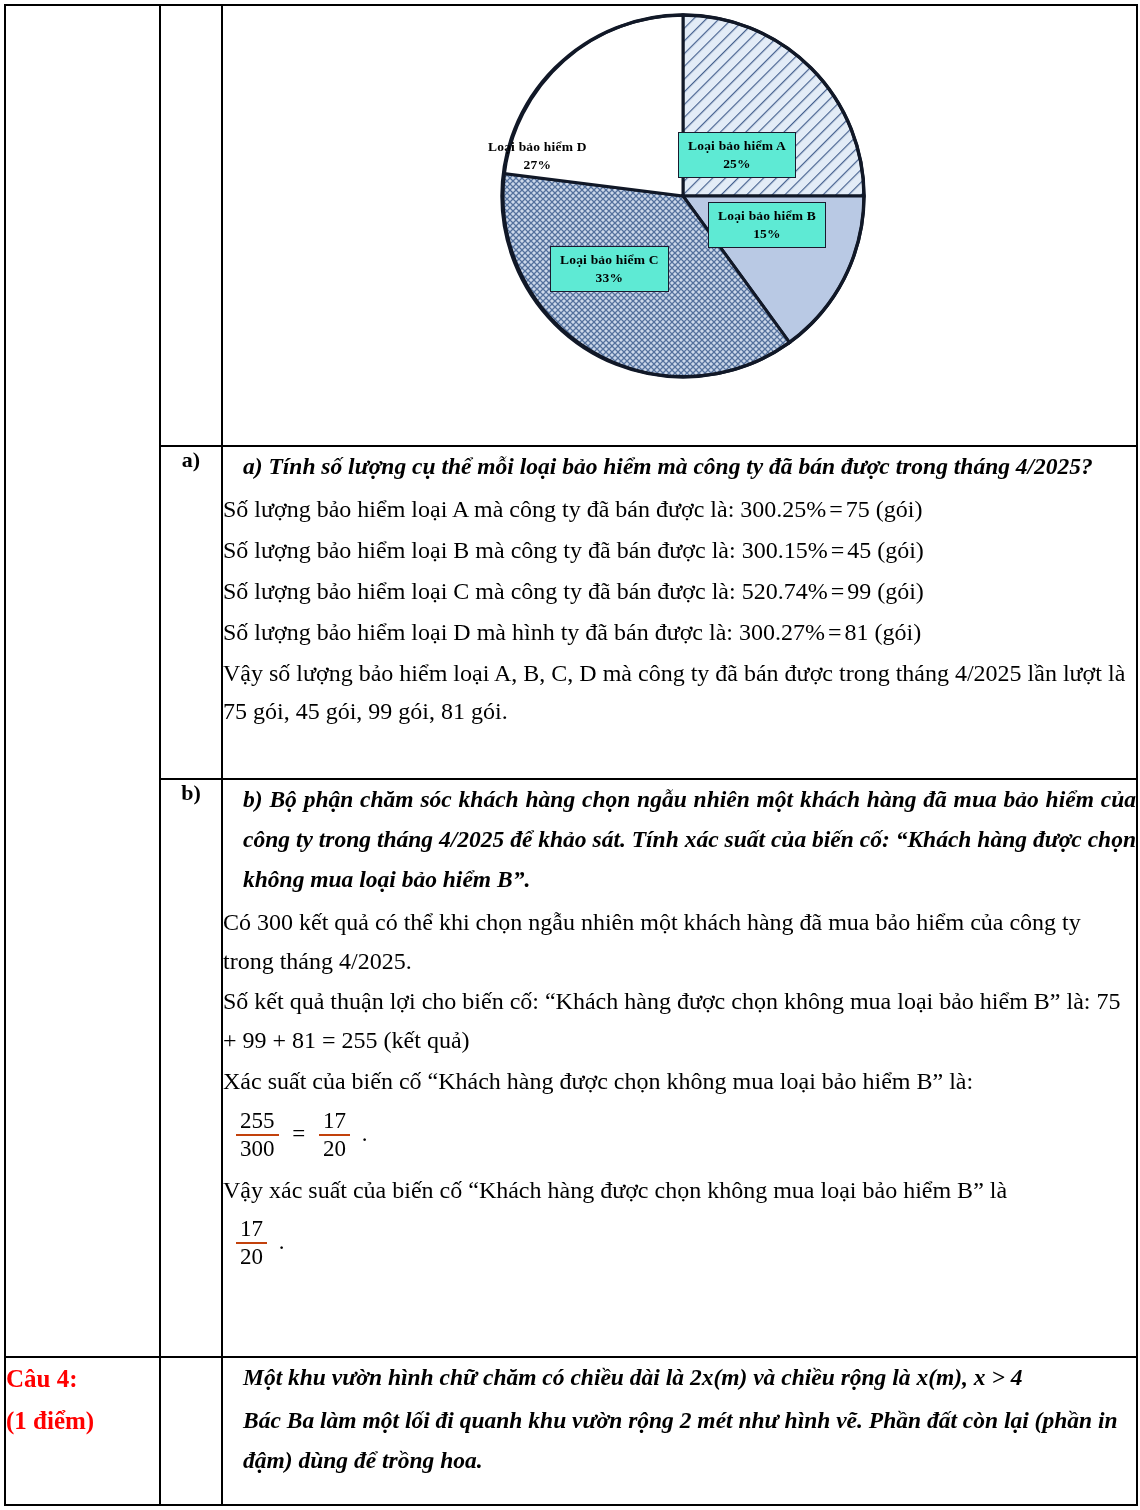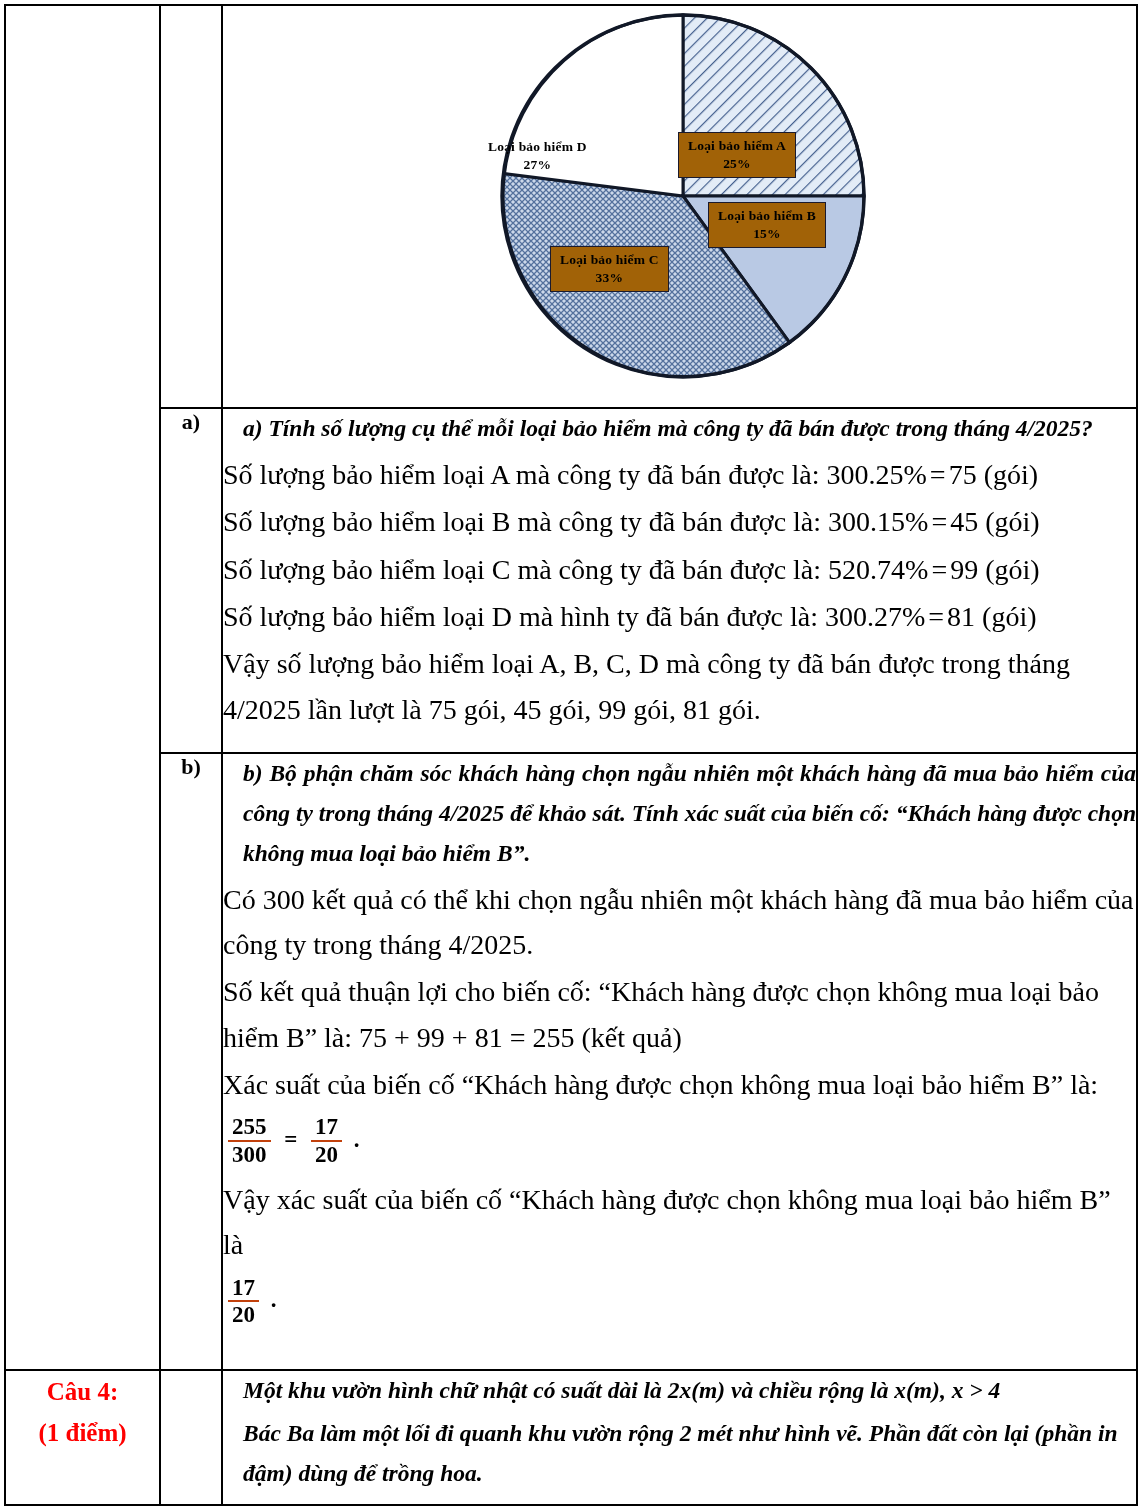--- a/index.html
+++ b/index.html
@@ -37,21 +37,20 @@
     border: 2px solid #000;
     vertical-align: top;
     padding: 0;
   }
   .col-question { width: 155px; }
   .col-part     { width:  62px; }
   .col-body     { width: 915px; }
 
   
   .question-cell {
-    text-align: center;
     vertical-align: middle;
   }
   .question-label {
     color: #ff0000;
     font-weight: bold;
     font-size: 25px;
     line-height: 1.65;
     font-family: "Liberation Serif", serif;
   }
 
@@ -67,21 +66,21 @@
   
   .body-cell {
     padding: 6px 10px 6px 12px;
   }
   .chart-cell {
     padding: 0;
     vertical-align: top;
   }
 
   .line {
-    font-size: 28px;
+    font-size: 24px;
     line-height: 1.62;
     margin: 0 0 2px 0;
     white-space: nowrap;
   }
   .line.wrap { white-space: normal; }
   .prompt {
     font-weight: bold;
     font-style: italic;
     font-size: 23.5px;
     line-height: 1.70;
@@ -100,24 +99,23 @@
     vertical-align: -0.85em;
     text-align: center;
     font-size: 23px;
     line-height: 1.12;
     margin: 0 2px;
   }
   .frac .num { display: block; padding: 0 4px; }
   .frac .den { display: block; padding: 0 4px; border-top: 2px solid #c2410c; }
 
   .frac-row {
-    margin: 7px 0 9px 3px;
+    margin: 7px 0 9px 11px;
     font-size: 23px;
     line-height: 1;
-    font-weight: bold;
   }
   .frac-row .eq { display: inline-block; vertical-align: -0.2em; padding: 0 6px; }
   .frac-row .dot { display: inline-block; vertical-align: -0.2em; padding-left: 4px; }
 
   
   .chart-wrap {
     position: relative;
     width: 915px;
     height: 380px;
   }
@@ -125,21 +123,21 @@
     position: absolute;
     left: 275px;
     top: 4px;
     width: 370px;
     height: 372px;
   }
   .pie-svg { display: block; width: 370px; height: 372px; }
 
   .pie-label {
     position: absolute;
-    background: #a16207;
+    background: #5eead4;
     border: 1.5px solid #1a1a2e;
     font-weight: bold;
     font-size: 13.5px;
     line-height: 1.30;
     text-align: center;
     padding: 4px 9px 5px 9px;
     font-family: "Liberation Serif", "DejaVu Serif", serif;
     letter-spacing: 0.2px;
     white-space: nowrap;
   }
@@ -314,21 +312,21 @@
             <div>Câu 4:</div>
             <div>(1 điểm)</div>
           </div>
         </td>
         <td class="part-cell">
           <span></span>
         </td>
         <td class="body-cell">
 
           <div class="prompt">
-            <span>Một khu vườn hình chữ nhật có suất dài là</span>
+            <span>Một khu vườn hình chữ chăm có chiều dài là</span>
             <span class="mathvar">2x(m)</span>
             <span>và chiều rộng là</span>
             <span class="mathvar">x(m), x &gt; 4</span>
           </div>
 
           <div class="prompt wrap">Bác Ba làm một lối đi quanh khu vườn rộng 2 mét như hình vẽ. Phần đất còn lại (phần in đậm) dùng để trồng hoa.</div>
 
         </td>
       </tr>
 

